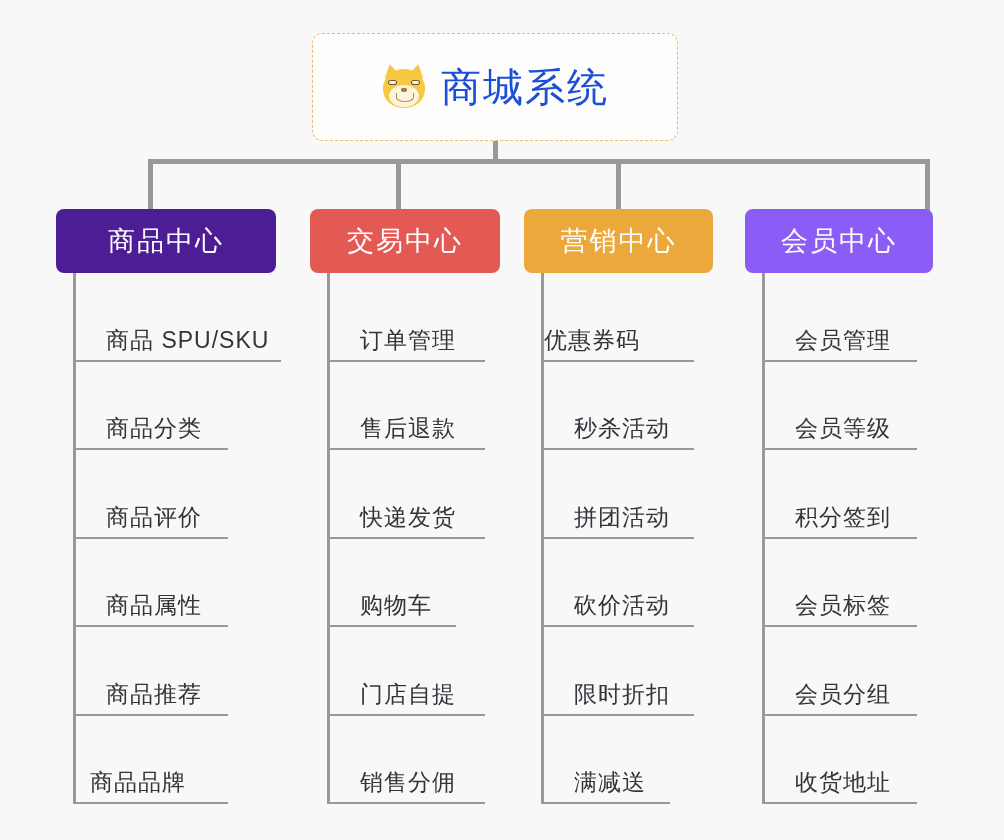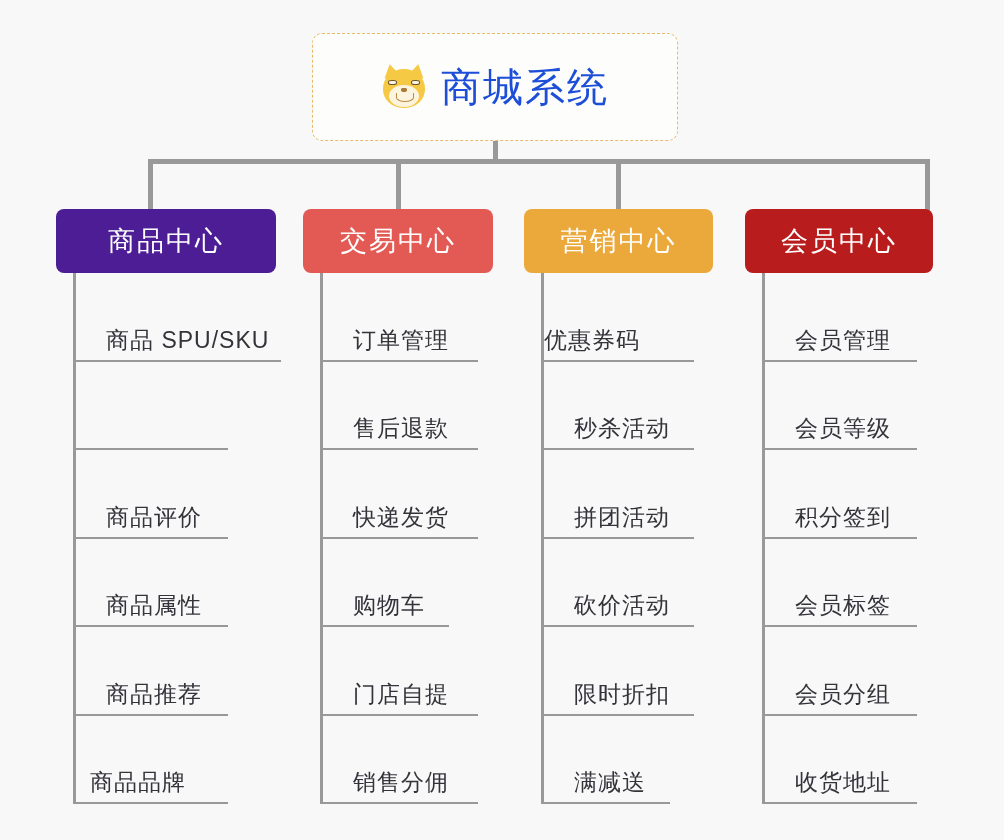--- a/index.html
+++ b/index.html
@@ -207,40 +207,41 @@
       <div class="branch-header" style="background: #4c1d95; width: 220px;">
         <span>商品中心</span>
       </div>
       <div class="leaf-list">
         <div class="leaf-item">
           <span class="leaf-underline" style="width: 205px;"></span>
           <span class="leaf-label" style="padding-left: 30px;">商品 SPU/SKU</span>
         </div>
         <div class="leaf-item">
           <span class="leaf-underline" style="width: 152px;"></span>
+          <span class="leaf-label" style="padding-left: 30px;">商品分类</span>
         </div>
         <div class="leaf-item">
           <span class="leaf-underline" style="width: 152px;"></span>
           <span class="leaf-label" style="padding-left: 30px;">商品评价</span>
         </div>
         <div class="leaf-item">
           <span class="leaf-underline" style="width: 152px;"></span>
           <span class="leaf-label" style="padding-left: 30px;">商品属性</span>
         </div>
         <div class="leaf-item">
           <span class="leaf-underline" style="width: 152px;"></span>
           <span class="leaf-label" style="padding-left: 30px;">商品推荐</span>
         </div>
         <div class="leaf-item">
           <span class="leaf-underline" style="width: 152px;"></span>
           <span class="leaf-label" style="padding-left: 14px; margin-top: 32px;">商品品牌</span>
         </div>
       </div>
     </div>
-    <div class="branch" style="left: 303px; width: 190px;">
+    <div class="branch" style="left: 310px; width: 190px;">
       <div class="branch-header" style="background: rgb(227, 90, 85); width: 190px;">
         <span>交易中心</span>
       </div>
       <div class="leaf-list">
         <div class="leaf-item">
           <span class="leaf-underline" style="width: 155px;"></span>
           <span class="leaf-label" style="padding-left: 30px;">订单管理</span>
         </div>
         <div class="leaf-item">
           <span class="leaf-underline" style="width: 155px;"></span>
@@ -289,21 +290,21 @@
           <span class="leaf-underline" style="width: 150px;"></span>
           <span class="leaf-label" style="padding-left: 30px;">限时折扣</span>
         </div>
         <div class="leaf-item">
           <span class="leaf-underline" style="width: 126px;"></span>
           <span class="leaf-label" style="padding-left: 30px;">满减送</span>
         </div>
       </div>
     </div>
     <div class="branch" style="left: 745px; width: 188px;">
-      <div class="branch-header" style="background: #b91c1c; width: 188px;">
+      <div class="branch-header" style="background: #8b5cf6; width: 188px;">
         <span>会员中心</span>
       </div>
       <div class="leaf-list">
         <div class="leaf-item">
           <span class="leaf-underline" style="width: 152px;"></span>
           <span class="leaf-label" style="padding-left: 30px;">会员管理</span>
         </div>
         <div class="leaf-item">
           <span class="leaf-underline" style="width: 152px;"></span>
           <span class="leaf-label" style="padding-left: 30px;">会员等级</span>

